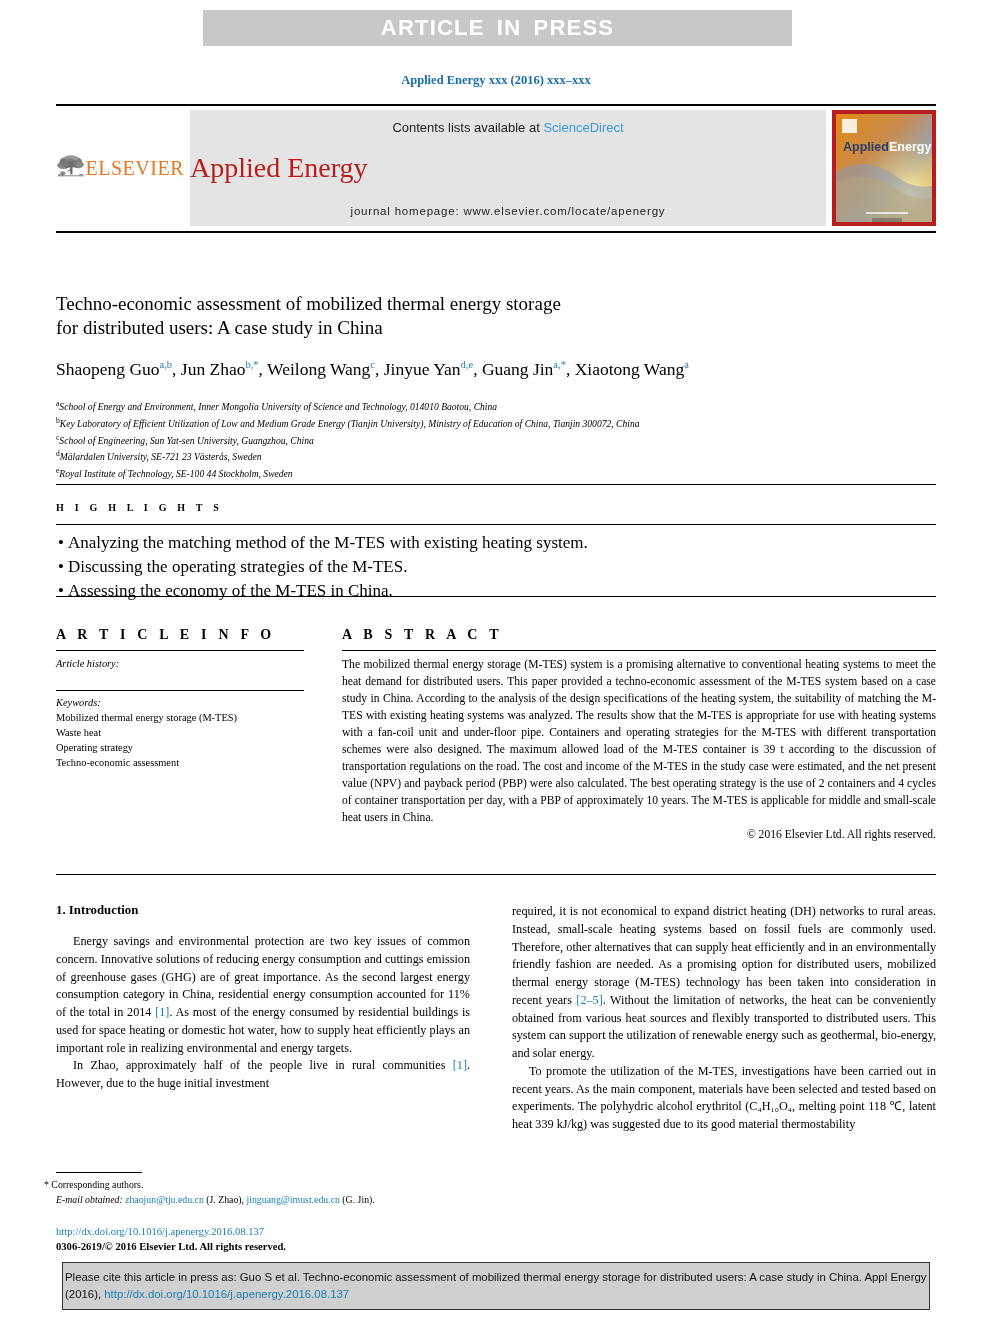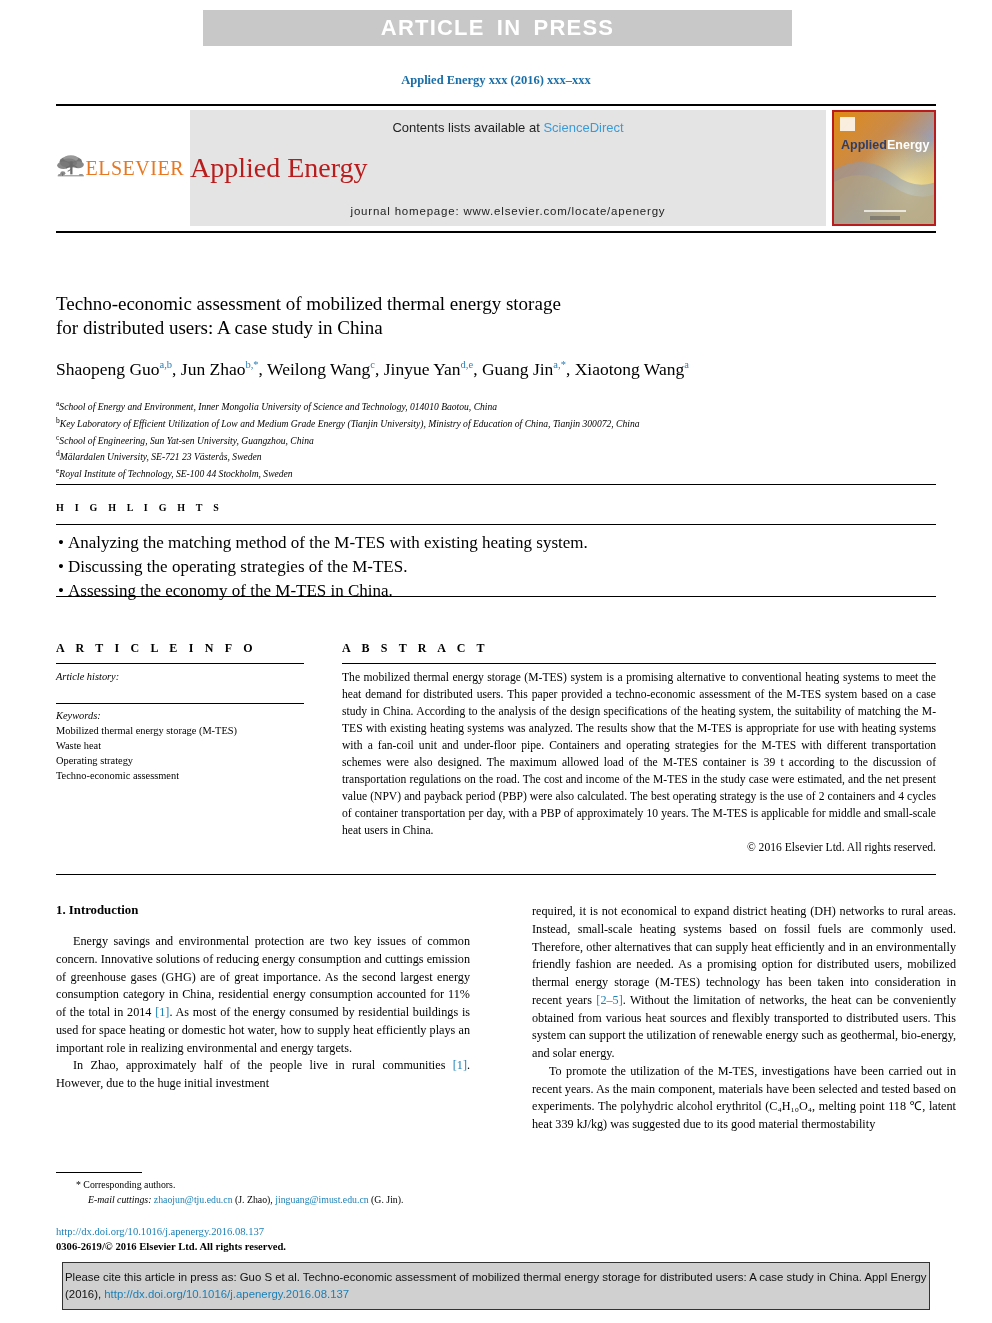--- a/index.html
+++ b/index.html
@@ -115,21 +115,21 @@
     font-family: "Liberation Sans", sans-serif;
     font-size: 11.5px;
     letter-spacing: 0.8px;
     color: #222;
   }
 
   .cover-thumb {
     width: 104px;
     flex: 0 0 104px;
     height: 116px;
-    border: 2px solid #b91c1c;
+    border: 4px solid #b91c1c;
     box-sizing: border-box;
     position: relative;
     overflow: hidden;
     background: #b59a6e;
   }
 
   
   .title {
     position: absolute;
     left: 56px;
@@ -206,23 +206,22 @@
     left: 56px;
     top: 596px;
     width: 880px;
     border-top: 1.1px solid #000;
   }
 
   
   .sec-head {
     font-family: "Liberation Serif", serif;
     font-weight: bold;
-    font-size: 12px;
+    font-size: 14px;
     letter-spacing: 4.2px;
-    margin-top: 14px;
   }
   .info-col {
     position: absolute;
     left: 56px;
     top: 627px;
     width: 248px;
   }
   .abs-col {
     position: absolute;
     left: 342px;
@@ -265,21 +264,21 @@
 
   
   .col-left {
     position: absolute;
     left: 56px;
     top: 903px;
     width: 414px;
   }
   .col-right {
     position: absolute;
-    left: 532px;
+    left: 512px;
     top: 903px;
     width: 424px;
   }
   .sect-title {
     font-family: "Liberation Serif", serif;
     font-weight: bold;
     font-size: 12.8px;
     margin-bottom: 15px;
   }
   .body-p {
@@ -296,21 +295,21 @@
   
   .foot-rule {
     position: absolute;
     left: 56px;
     top: 1172px;
     width: 86px;
     border-top: 1.4px solid #000;
   }
   .footnote {
     position: absolute;
-    left: 76px;
+    left: 44px;
     top: 1178px;
     width: 420px;
     font-family: "Liberation Serif", serif;
     font-size: 9.8px;
     line-height: 1.5;
   }
   .footnote .it { font-style: italic; }
   .footnote a, .link { color: #1a7fb5; text-decoration: none; }
   .doi-block {
     position: absolute;
@@ -482,21 +481,21 @@
   <p class="body-p">To promote the utilization of the M-TES, investigations have been carried out in recent years. As the main component, materials have been selected and tested based on experiments. The polyhydric alcohol erythritol (C₄H₁₀O₄, melting point 118 ℃, latent heat 339 kJ/kg) was suggested due to its good material thermostability</p>
 </div>
 
 <div class="foot-rule"></div>
 <div class="footnote">
   <div>
     <span>*</span>
     <span>Corresponding authors.</span>
   </div>
   <div style="padding-left:12px">
-    <span class="it">E-mail cuttings:</span>
+    <span class="it">E-mail obtained:</span>
     <span class="link">zhaojun@tju.edu.cn</span>
     <span>(J. Zhao),</span>
     <span class="link">jinguang@imust.edu.cn</span>
     <span>(G. Jin).</span>
   </div>
 </div>
 
 <div class="doi-block">
   <div class="doi-link">http://dx.doi.org/10.1016/j.apenergy.2016.08.137</div>
   <div class="issn-line">0306-2619/© 2016 Elsevier Ltd. All rights reserved.</div>

